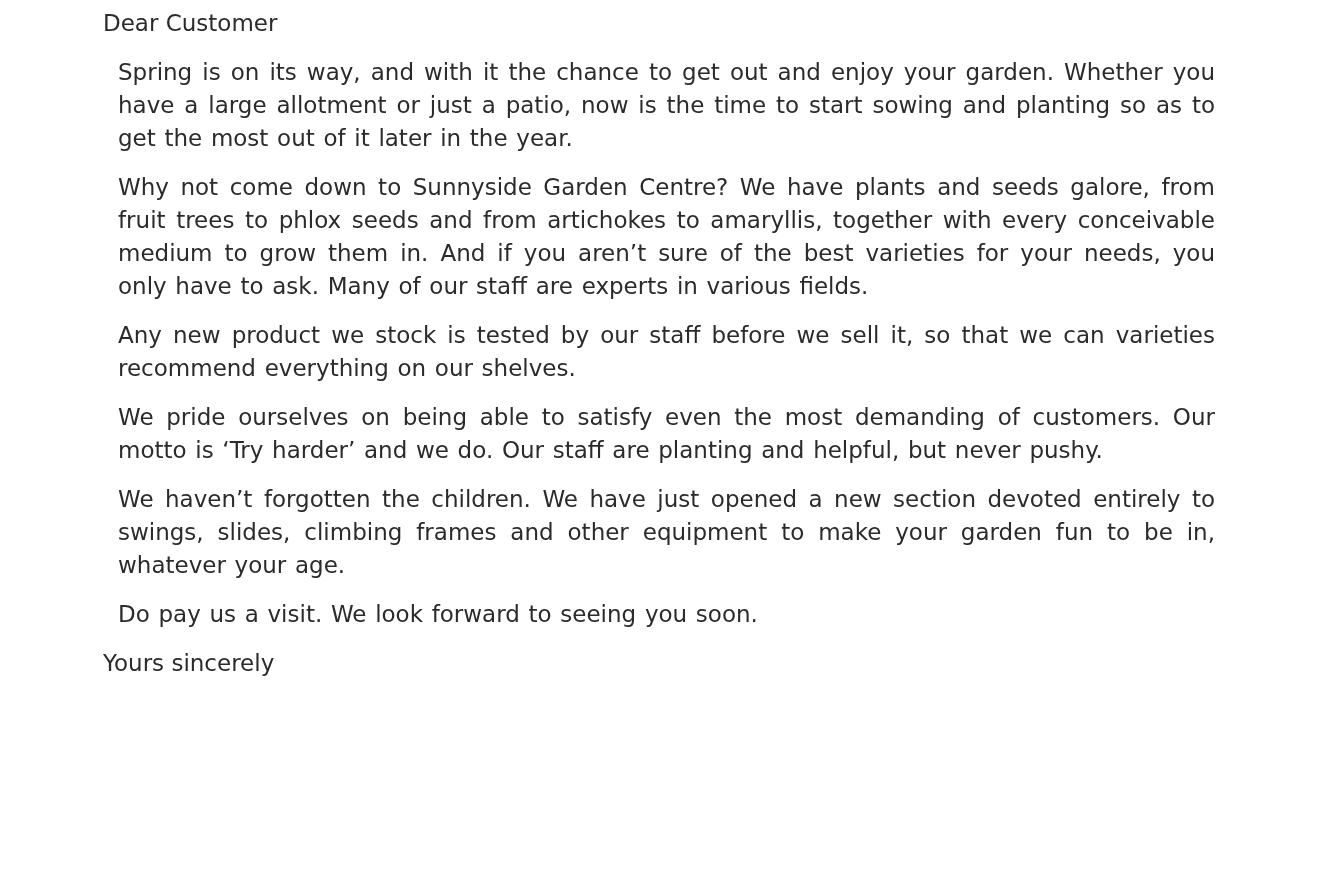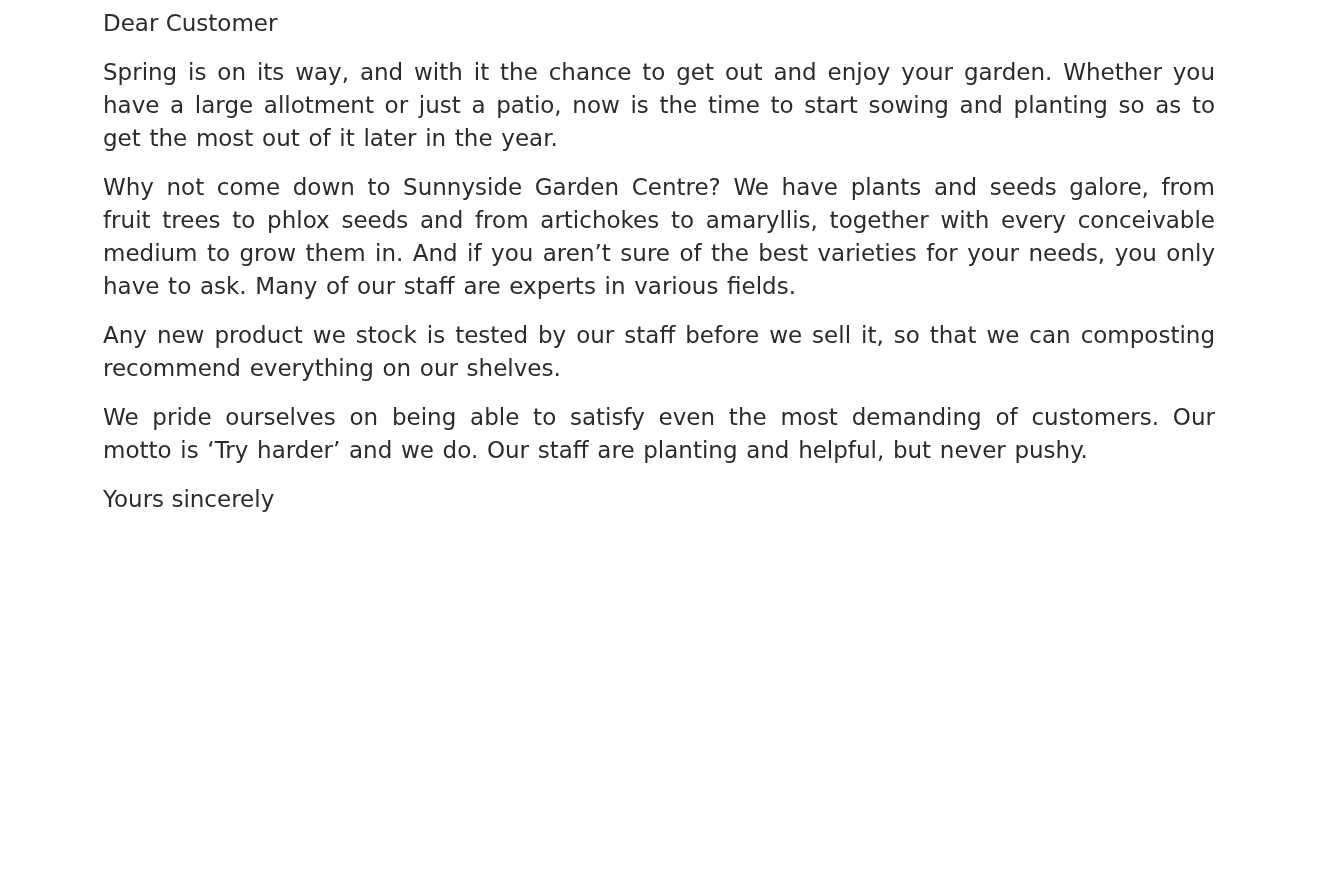--- a/index.html
+++ b/index.html
@@ -19,28 +19,31 @@
     color: #2b2b2b;
   }
   .line, .para {
     font-size: 23px;
     line-height: 33px;
     margin: 0 0 16px 0;
   }
   .para {
     text-align: justify;
     word-spacing: 0.06em;
+    margin-left: 15px;
   }
   .closing {
     margin-bottom: 3px;
   }
 </style>
 </head>
 <body>
 
 <div class="page">
   <p class="line">Dear Customer</p>
   <p class="para">Spring is on its way, and with it the chance to get out and enjoy your garden. Whether you have a large allotment or just a patio, now is the time to start sowing and planting so as to get the most out of it later in the year.</p>
   <p class="para">Why not come down to Sunnyside Garden Centre? We have plants and seeds galore, from fruit trees to phlox seeds and from artichokes to amaryllis, together with every conceivable medium to grow them in. And if you aren’t sure of the best varieties for your needs, you only have to ask. Many of our staff are experts in various fields.</p>
-  <p class="para">Any new product we stock is tested by our staff before we sell it, so that we can composting recommend everything on our shelves.</p>
+  <p class="para">Any new product we stock is tested by our staff before we sell it, so that we can varieties recommend everything on our shelves.</p>
   <p class="para">We pride ourselves on being able to satisfy even the most demanding of customers. Our motto is ‘Try harder’ and we do. Our staff are planting and helpful, but never pushy.</p>
+  <p class="para">We haven’t forgotten the children. We have just opened a new section devoted entirely to swings, slides, climbing frames and other equipment to make your garden fun to be in, whatever your age.</p>
+  <p class="para">Do pay us a visit. We look forward to seeing you soon.</p>
   <p class="line closing">Yours sincerely</p>
 </div>
 
 </body></html>

